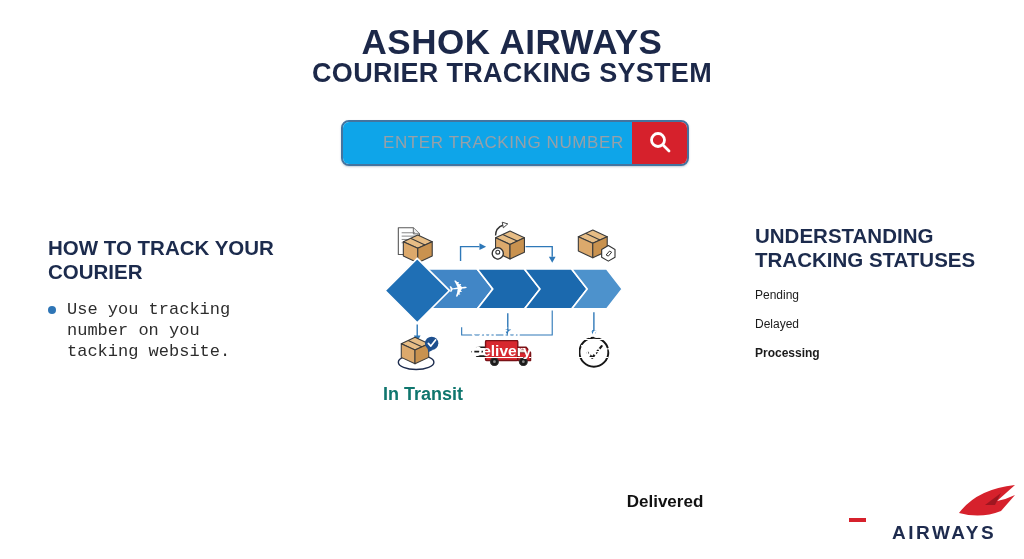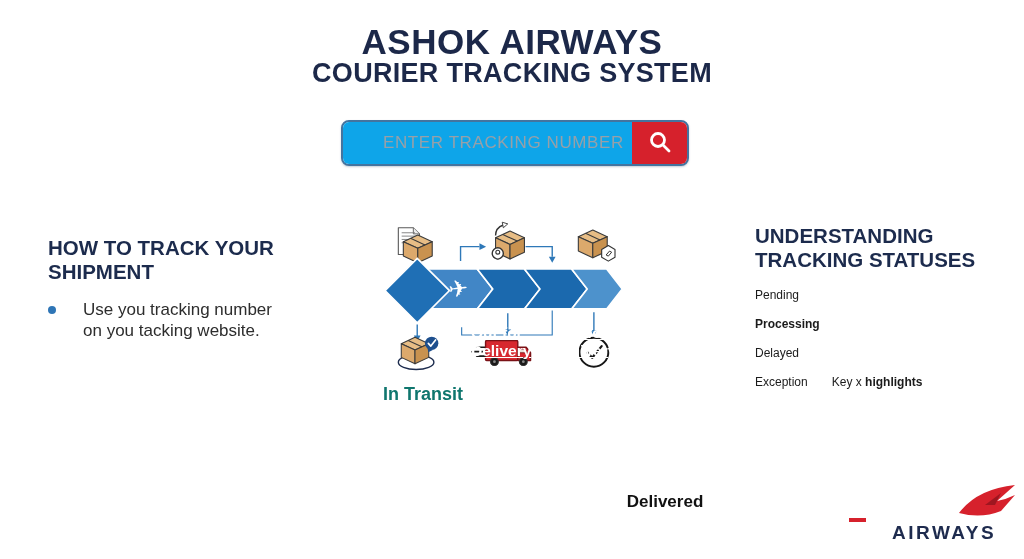--- a/index.html
+++ b/index.html
@@ -17,21 +17,21 @@
   .searchbar input{flex:1;border:none;outline:none;padding:0 8px 0 40px;
                    font-family:"Liberation Sans",sans-serif;font-size:17px;color:#444;
                    letter-spacing:.6px;background:#0ea5e9;}
   .searchbar input::placeholder{color:#97a0a8;opacity:1;}
   .search-btn{width:55px;border:none;background:#d6212c;display:flex;align-items:center;
               justify-content:center;cursor:pointer;padding:0;}
   
   .howto{position:absolute;left:48px;top:236px;width:228px;}
   .col-heading{margin:0 0 16px 0;font-size:20.5px;font-weight:800;line-height:1.18;color:#1c2b4d;}
   .howto ul{margin:0;padding:0;list-style:none;}
-  .howto li{display:flex;gap:27px;font-size:17px;line-height:1.22;color:#2d2d2d;margin-bottom:16px;}
+  .howto li{display:flex;gap:11px;font-size:17px;line-height:1.22;color:#2d2d2d;margin-bottom:16px;font-family:Liberation Mono, monospace;}
   .dot{width:8px;height:8px;border-radius:50%;background:#2e75b6;margin-top:6px;flex:0 0 auto;}
   
   .statuses{position:absolute;left:755px;top:224px;width:250px;}
   .status-row{font-size:12px;color:#1b1b1b;margin-bottom:15px;}
   .status-bold{font-weight:700;}
   .key-row{display:flex;gap:24px;}
   .key-bold{font-weight:700;}
   
   .flow-label{position:absolute;color:#fff;font-weight:700;line-height:1.13;text-decoration:underline;}
   .lbl-diamond{left:305px;top:327px;width:84px;font-size:16px;}
@@ -65,41 +65,34 @@
       <span>
         <svg width="24" height="24" viewBox="0 0 24 24">
           <circle cx="10" cy="10" r="6.5" fill="none" stroke="#fff" stroke-width="2.8"></circle>
           <line x1="15" y1="15" x2="21" y2="21" stroke="#fff" stroke-width="2.8" stroke-linecap="round"></line>
         </svg>
       </span>
     </button>
   </div>
 
   <div class="howto">
-    <h3 class="col-heading">HOW TO TRACK YOUR SHIPMENT</h3>
+    <h3 class="col-heading">HOW TO TRACK YOUR COURIER</h3>
     <ul>
       <li>
         <span class="dot"></span>
         <span>Use you tracking number on you tacking website.</span>
       </li>
     </ul>
   </div>
 
   <div class="statuses">
     <h3 class="col-heading">UNDERSTANDING TRACKING STATUSES</h3>
     <div class="status-row">Pending</div>
+    <div class="status-row">Delayed</div>
     <div class="status-row status-bold">Processing</div>
-    <div class="status-row">Delayed</div>
-    <div class="status-row key-row">
-      <span>Exception</span>
-      <span>
-        <span>Key x</span>
-        <span class="key-bold">highlights</span>
-      </span>
-    </div>
   </div>
 
   <svg class="flow-svg" width="450" height="275" viewBox="280 220 450 495">
     <defs>
       <g id="box">
         <polygon points="-26,-12 0,-24 26,-12 0,0" fill="#e7bd85" stroke="#3b3b3b" stroke-width="2" stroke-linejoin="round"></polygon>
         <polygon points="-26,-12 0,0 0,26 -26,14" fill="#dca96c" stroke="#3b3b3b" stroke-width="2" stroke-linejoin="round"></polygon>
         <polygon points="26,-12 0,0 0,26 26,14" fill="#c9924f" stroke="#3b3b3b" stroke-width="2" stroke-linejoin="round"></polygon>
         <line x1="-13" y1="-18" x2="13" y2="-6" stroke="#3b3b3b" stroke-width="2"></line>
       </g>

